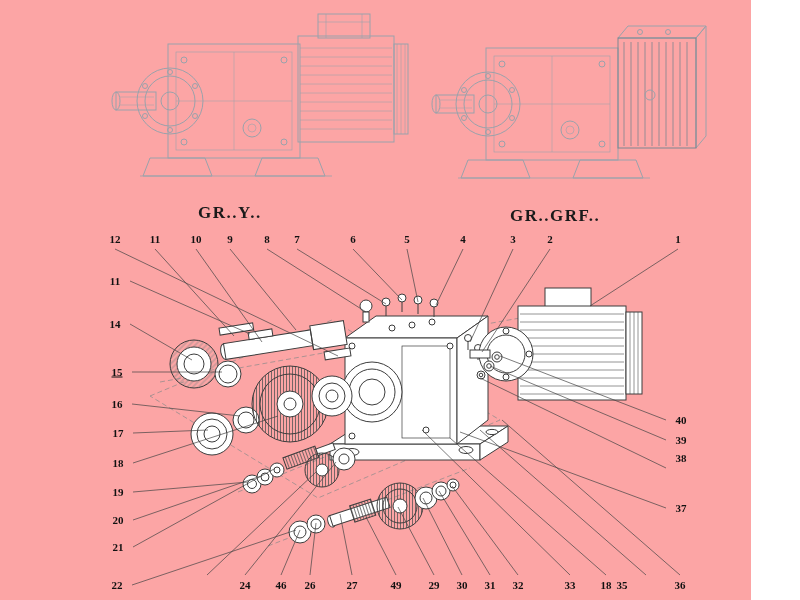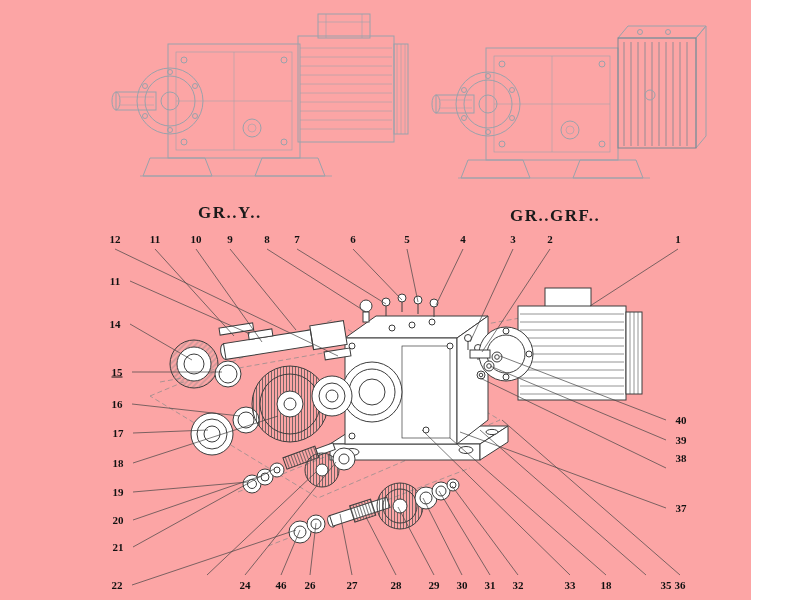--- a/index.html
+++ b/index.html
@@ -317,28 +317,28 @@
       <span class="callout" style="left: 118px; top: 463px;">18</span>
       <span class="callout" style="left: 118px; top: 492px;">19</span>
       <span class="callout" style="left: 118px; top: 520px;">20</span>
       <span class="callout" style="left: 118px; top: 547px;">21</span>
       <span class="callout" style="left: 117px; top: 585px;">22</span>
       <span class="callout" style="left: 207px; top: 620px;">23</span>
       <span class="callout" style="left: 245px; top: 585px;">24</span>
       <span class="callout" style="left: 281px; top: 585px;">46</span>
       <span class="callout" style="left: 310px; top: 585px;">26</span>
       <span class="callout" style="left: 352px; top: 585px;">27</span>
-      <span class="callout" style="left: 396px; top: 585px;">28</span>
+      <span class="callout" style="left: 396px; top: 585px;">49</span>
       <span class="callout" style="left: 434px; top: 585px;">29</span>
       <span class="callout" style="left: 462px; top: 585px;">30</span>
       <span class="callout" style="left: 490px; top: 585px;">31</span>
       <span class="callout" style="left: 518px; top: 585px;">32</span>
       <span class="callout" style="left: 570px; top: 585px;">33</span>
       <span class="callout" style="left: 606px; top: 585px;">18</span>
-      <span class="callout" style="left: 666px; top: 585px;">35</span>
+      <span class="callout" style="left: 622px; top: 585px;">35</span>
       <span class="callout" style="left: 680px; top: 585px;">36</span>
       <span class="callout" style="left: 681px; top: 420px;">40</span>
       <span class="callout" style="left: 681px; top: 440px; text-align: right;">39</span>
       <span class="callout" style="left: 681px; top: 458px;">38</span>
       <span class="callout" style="left: 681px; top: 508px;">37</span>
     </div>
 
 </div>
 
 </body></html>

